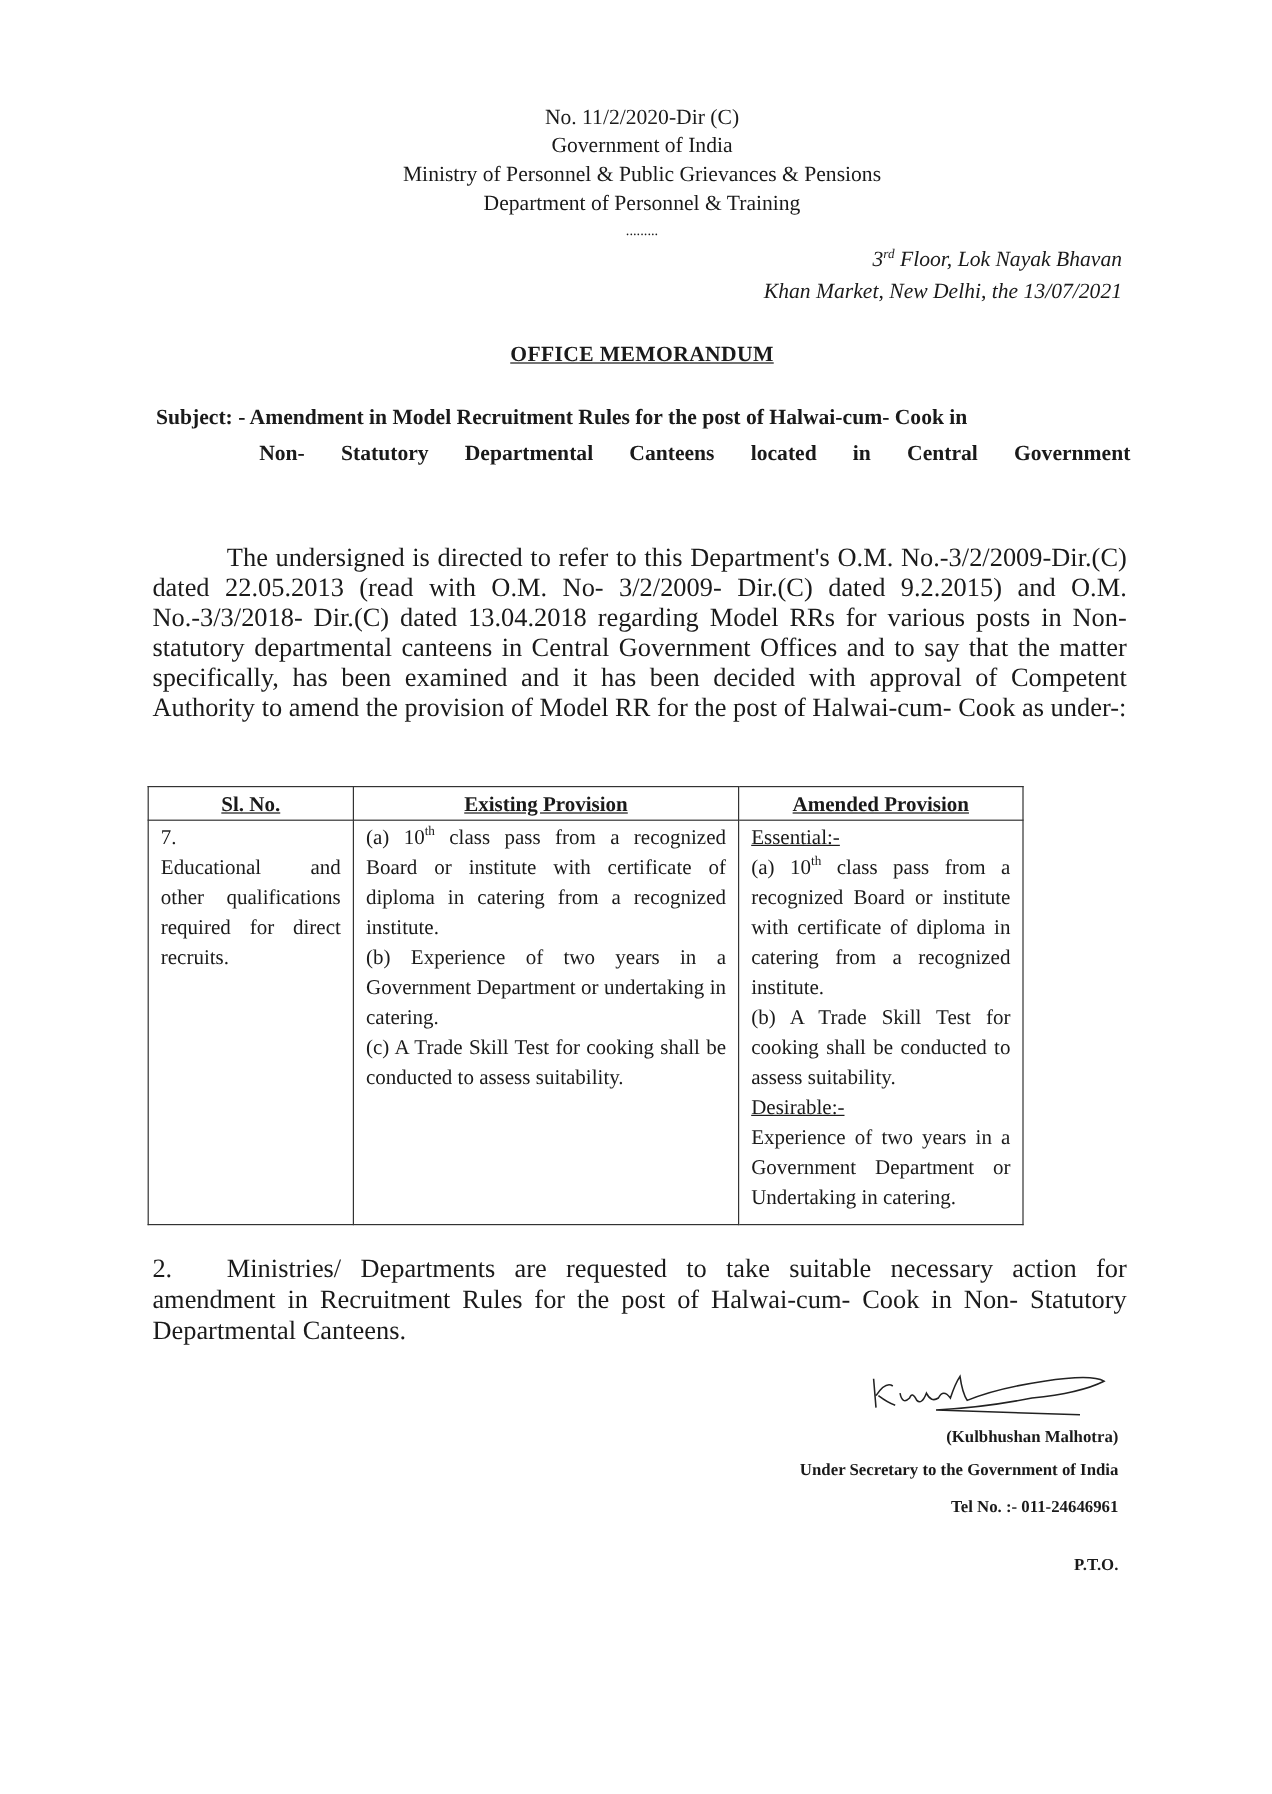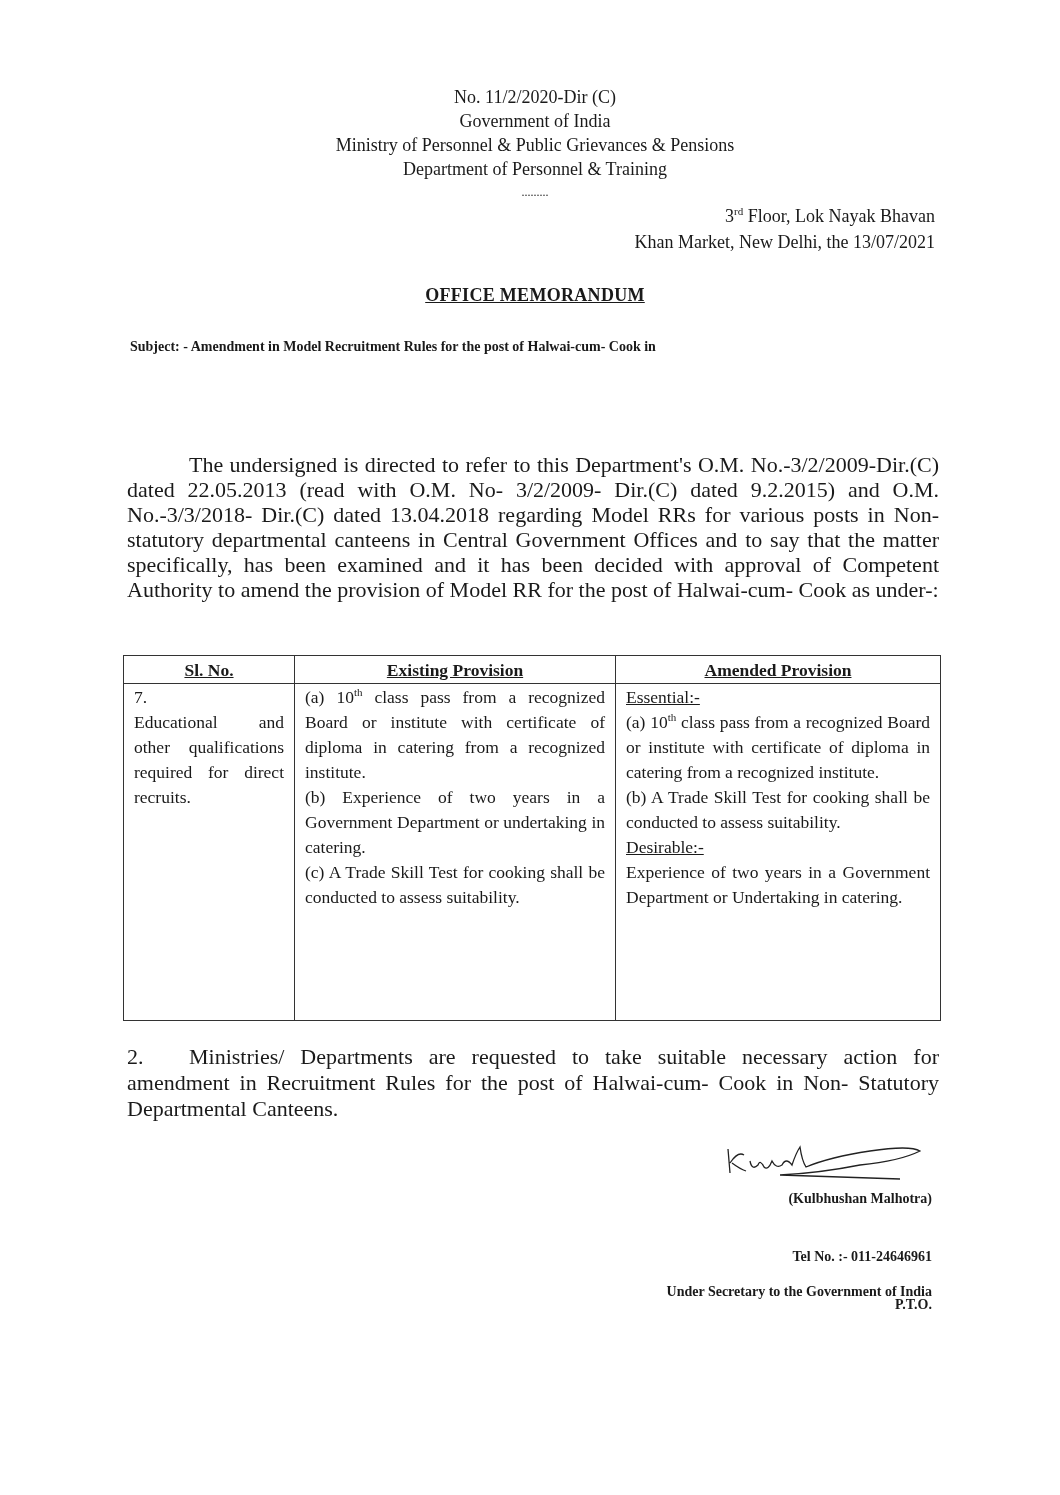--- a/index.html
+++ b/index.html
@@ -3,29 +3,29 @@
   <meta charset="utf-8">
   <style>
     html, body { margin: 0; padding: 0; }
     body {
       width: 1060px; height: 1495px; background: #ffffff; color: #1a1a1a;
       font-family: "Liberation Serif", "DejaVu Serif", serif;
       position: relative; overflow: hidden;
     }
     .abs { position: absolute; }
     .hdr { left: 0; width: 1070px; text-align: center; font-size: 18px; line-height: 24px; }
-    .right { text-align: left; font-size: 18px; line-height: 24px; }
+    .right { text-align: left; font-size: 18px; line-height: 24px; font-style: italic; }
     .title { left: 0; width: 1070px; text-align: center; font-weight: bold; font-size: 18px; letter-spacing: 0.3px; }
     .title span { text-decoration: underline; font-family: Liberation Serif, serif; }
-    .subject { left: 130px; width: 812px; font-weight: bold; font-size: 14px; line-height: 30px; }
+    .subject { left: 130px; width: 812px; font-weight: bold; font-size: 18px; line-height: 30px; }
     .subj-cont { padding-left: 86px; text-align: justify; text-align-last: left; }
     .para { left: 127px; width: 812px; font-size: 22px; line-height: 25px; text-align: justify; }
     .para .indent { display: inline-block; width: 62px; }
     table.rr {
-      position: absolute; left: 123px; top: 655px; width: 818px;
+      position: absolute; left: 123px; top: 655px; width: 730px;
       border-collapse: collapse; font-size: 17.5px; line-height: 25px;
     }
     table.rr th, table.rr td { border: 1px solid #333; vertical-align: top; padding: 1px 10px 0 10px; }
     table.rr th { font-weight: bold; text-align: center; padding-top: 2px; padding-bottom: 0; }
     table.rr th span { text-decoration: underline; }
     table.rr td { height: 335px; text-align: justify; }
     .col1 { width: 150px; }
     .col2 { width: 300px; }
     .sub-h { font-weight: normal; text-decoration: underline; display: block; }
     .line { display: block; }
@@ -42,20 +42,21 @@
 <div class="abs hdr" style="top:157px;">Department of Personnel &amp; Training</div>
 <div class="abs hdr" style="top:180px; font-size:12px;">.........</div>
 
 <div class="abs right" style="top:204px; right:125px;"><span>3</span><sup>rd</sup><span> Floor, Lok Nayak Bhavan</span></div>
 <div class="abs right" style="top:230px; right:125px;">Khan Market, New Delhi, the 13/07/2021</div>
 
 <div class="abs title" style="top:285px;"><span>OFFICE MEMORANDUM</span></div>
 
 <div class="abs subject" style="top:332px;">
   <div><span>Subject: -</span><span> Amendment in Model Recruitment Rules for the post of Halwai-cum- Cook in</span></div>
+  <div class="subj-cont" style="text-align-last: justify;">Non- Statutory Departmental Canteens located in Central Government</div>
 </div>
 
 <div class="abs para" style="top:452px;"><span class="indent"></span><span>The undersigned is directed to refer to this Department's O.M. No.-3/2/2009-Dir.(C) dated 22.05.2013 (read with O.M. No- 3/2/2009- Dir.(C) dated 9.2.2015) and O.M. No.-3/3/2018- Dir.(C) dated 13.04.2018 regarding Model RRs for various posts in Non-statutory departmental canteens in Central Government Offices and to say that the matter specifically, has been examined and it has been decided with approval of Competent Authority to amend the provision of Model RR for the post of Halwai-cum- Cook as under-:</span></div>
 
 <table class="rr">
   <thead>
     <tr>
       <th class="col1"><span>Sl. No.</span></th>
       <th class="col2"><span>Existing Provision</span></th>
       <th><span>Amended Provision</span></th>
@@ -83,16 +84,16 @@
   </tbody>
 </table>
 
 <div class="abs para" style="top:1044px; line-height:26px;"><span style="display:inline-block; width:62px;">2.</span><span>Ministries/ Departments are requested to take suitable necessary action for amendment in Recruitment Rules for the post of Halwai-cum- Cook in Non- Statutory Departmental Canteens.</span></div>
 
 <svg class="abs signature-mark" viewBox="0 0 210 42">
   <path d="M8 6 L10 30 M10 20 Q18 8 24 12 M12 20 Q20 26 26 28 M30 18 Q32 28 38 22 Q40 16 44 24 Q48 28 52 18 Q56 26 62 22 Q66 14 72 22 Q76 10 80 4 Q82 18 86 24 Q110 14 150 8 Q190 2 200 8 Q180 18 140 22 Q100 30 60 32 Q120 34 180 36" fill="none" stroke="#222" stroke-width="1.3"></path>
 </svg>
 
 <div class="abs sig" style="top:1186px;">(Kulbhushan Malhotra)</div>
-<div class="abs sig" style="top:1279px;">Under Secretary to the Government of India</div>
+<div class="abs sig" style="top:1213px;">Under Secretary to the Government of India</div>
 <div class="abs sig" style="top:1244px;">Tel No. :- 011-24646961</div>
 
 <div class="abs sig" style="top:1292px;">P.T.O.</div>
 
 </body></html>

